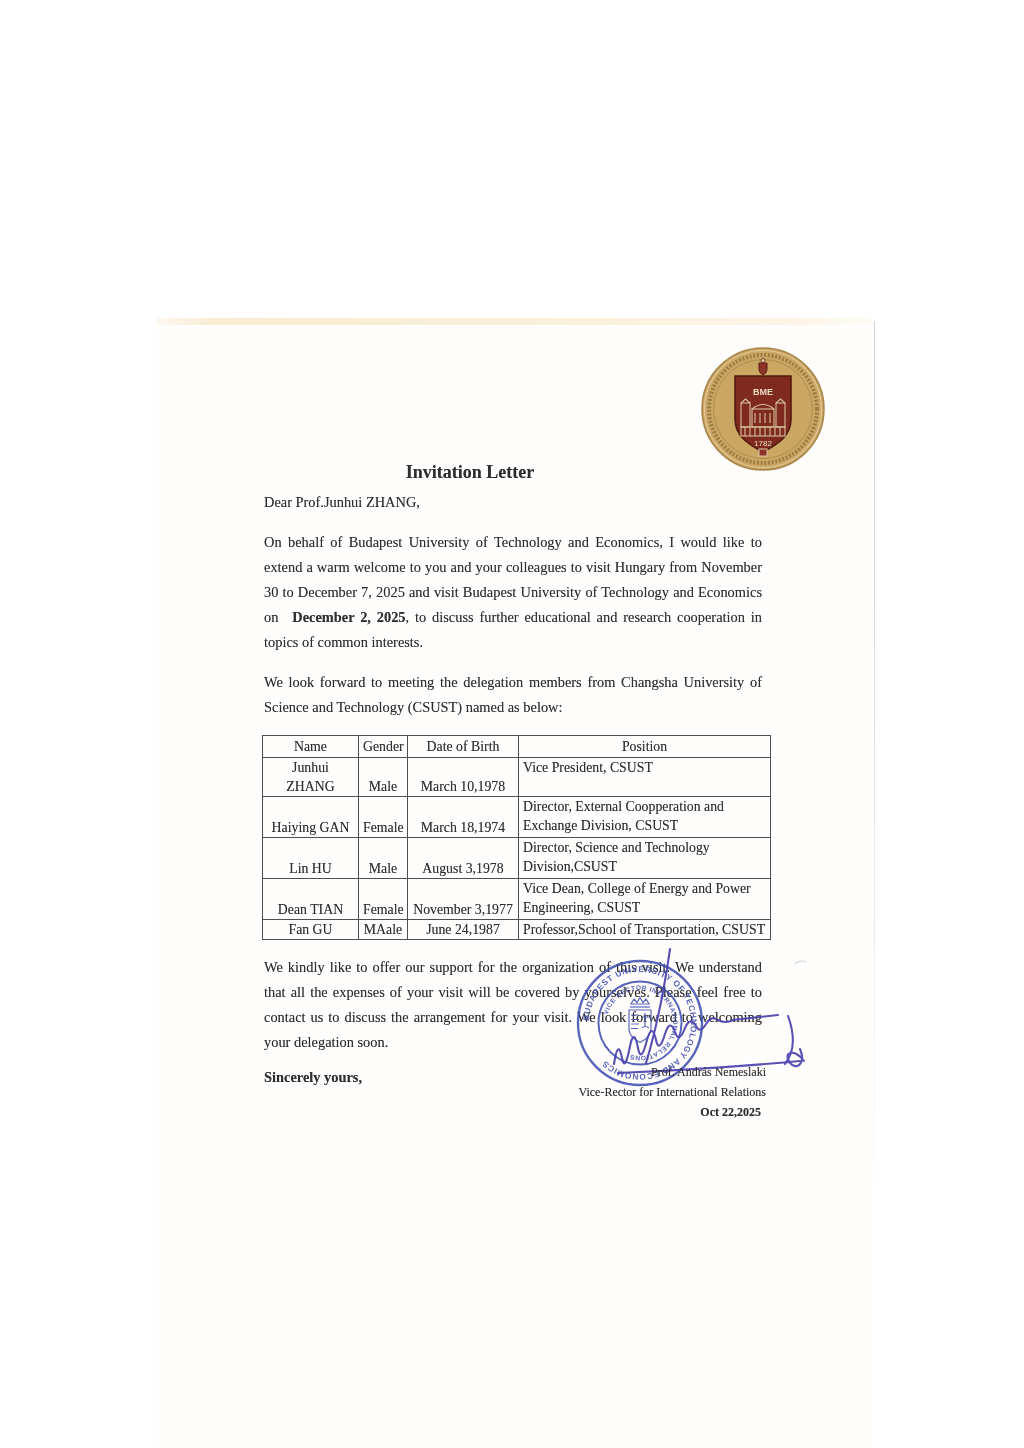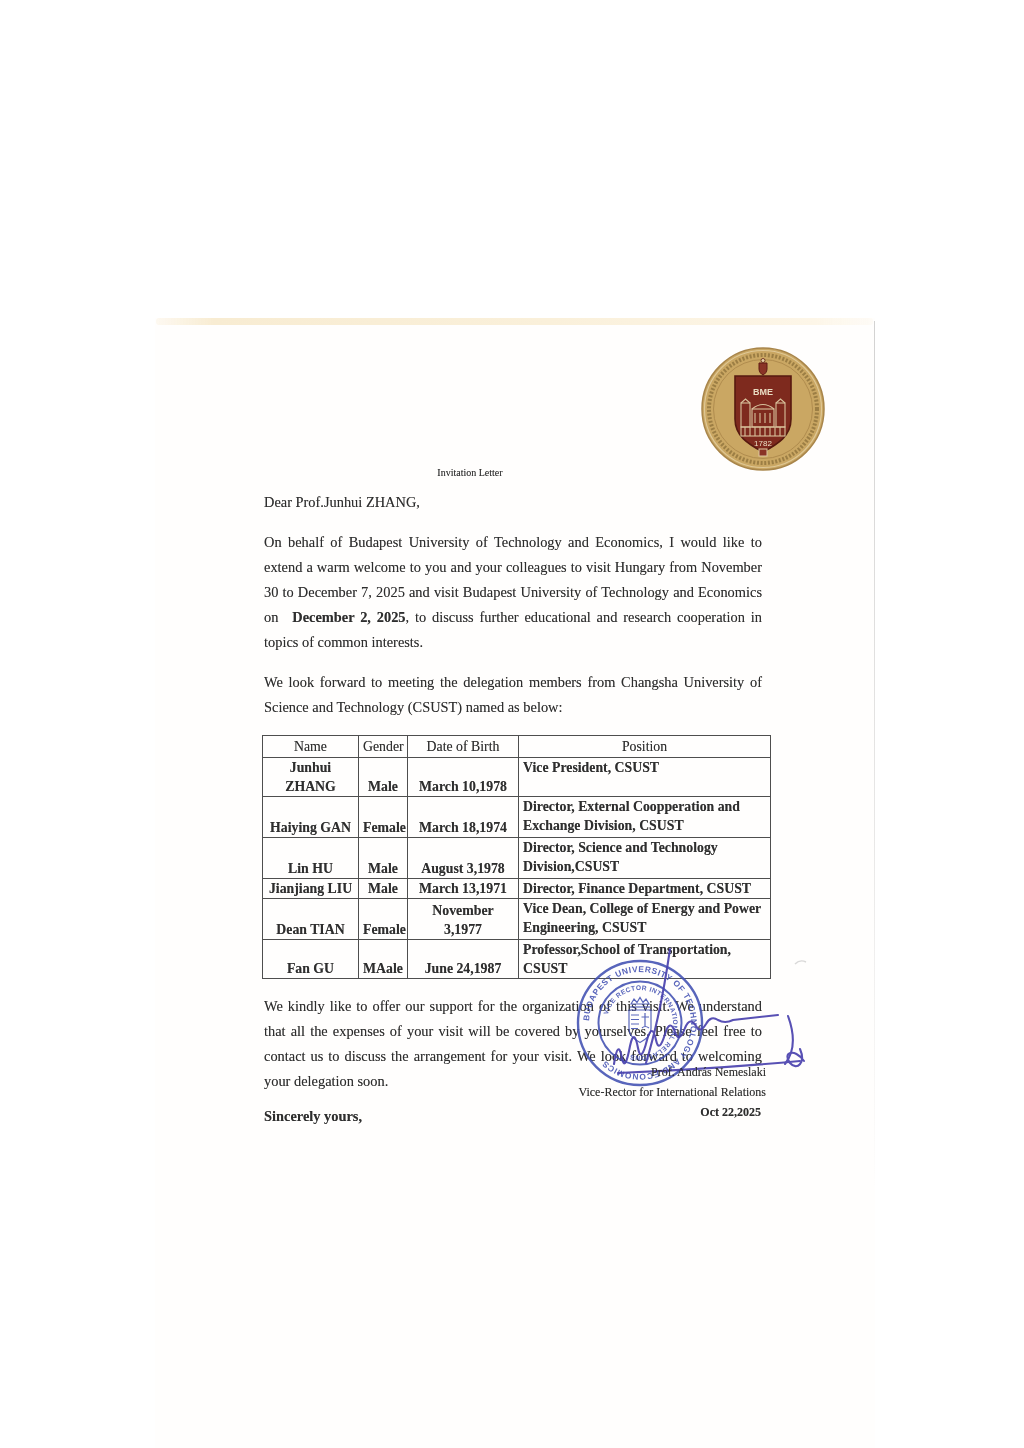--- a/index.html
+++ b/index.html
@@ -23,33 +23,33 @@
     position: absolute; left: 719px; top: 3px; width: 1px; height: 868px;
     background: linear-gradient(180deg, rgba(110,110,110,.30), rgba(130,130,130,.18) 60%, rgba(150,150,150,0));
   }
 
   .content {
     position: absolute; left: 109px; top: 0; width: 498px;
     font-size: 14.4px; line-height: 25px;
     text-shadow: 0 0 .6px rgba(50,50,50,.45);
   }
 
-  .title { margin-top: 142px; text-align: center; padding-right: 86px; font-weight: normal; font-size: 10px; }
+  .title { margin-top: 142px; text-align: center; padding-right: 86px; font-weight: bold; font-size: 18px; }
   .salutation { margin-top: 5px; }
   .para { margin-top: 15px; text-align: justify; }
   .para b { font-weight: bold; margin-left: 8px; }
 
   
   table.delegates {
     margin-top: 15px; border-collapse: collapse; table-layout: fixed;
     width: 508px; margin-left: -2px;
     font-size: 13.8px; line-height: 19px;
     text-shadow: 0 0 .6px rgba(50,50,50,.45);
   }
-  table.delegates td, table.delegates th { border: 1px solid #4e4e4e; padding: 0 4px; font-weight: bold; }
+  table.delegates td, table.delegates th { border: 1px solid #4e4e4e; padding: 0 4px; }
   table.delegates th { font-weight: normal; text-align: center; height: 22px; margin-top: 10px; }
   col.c-name { width: 96px; } col.c-gender { width: 49px; }
   col.c-dob { width: 111px; } col.c-pos { width: 252px; }
   tr.r-single { height: 20px; }
   tr.r-tall { height: 41px; }
   td.cell-center { text-align: center; vertical-align: bottom; padding-bottom: 1px; }
   td.cell-pos { text-align: left; vertical-align: top; padding-left: 7px; }
 
   .closing { margin-top: 10px; font-weight: bold; }
   .contact { margin-top: 39px; line-height: 21.5px; }
@@ -110,26 +110,20 @@
           <td class="cell-center">Haiying GAN</td>
           <td class="cell-center">Female</td>
           <td class="cell-center">March 18,1974</td>
           <td class="cell-pos">Director, External Coopperation and Exchange Division, CSUST</td>
         </tr>
         <tr class="r-tall">
           <td class="cell-center">Lin HU</td>
           <td class="cell-center">Male</td>
           <td class="cell-center">August 3,1978</td>
           <td class="cell-pos">Director, Science and Technology Division,CSUST</td>
-        </tr>
-        <tr class="r-single">
-          <td class="cell-center">Jianjiang LIU</td>
-          <td class="cell-center">Male</td>
-          <td class="cell-center">March 13,1971</td>
-          <td class="cell-pos">Director, Finance Department, CSUST</td>
         </tr>
         <tr class="r-tall">
           <td class="cell-center">Dean TIAN</td>
           <td class="cell-center">Female</td>
           <td class="cell-center">November 3,1977</td>
           <td class="cell-pos">Vice Dean, College of Energy and Power Engineering, CSUST</td>
         </tr>
         <tr class="r-single">
           <td class="cell-center">Fan GU</td>
           <td class="cell-center">MAale</td>

